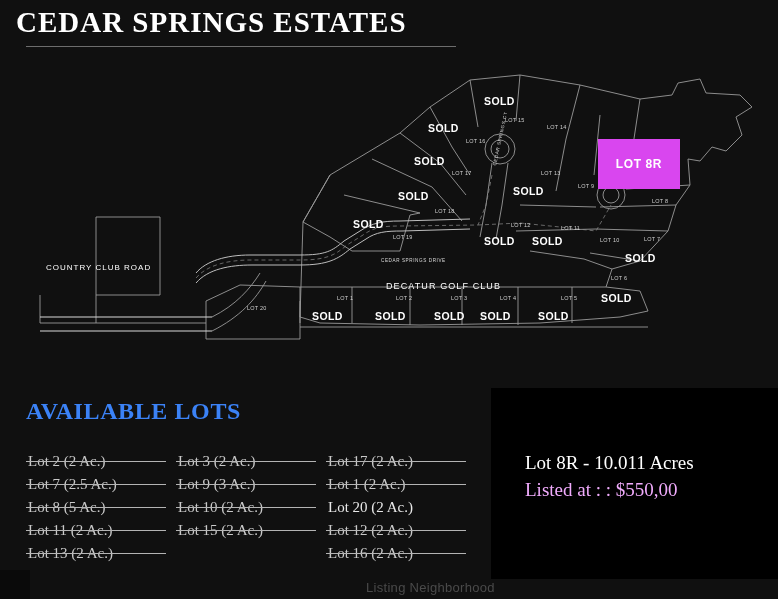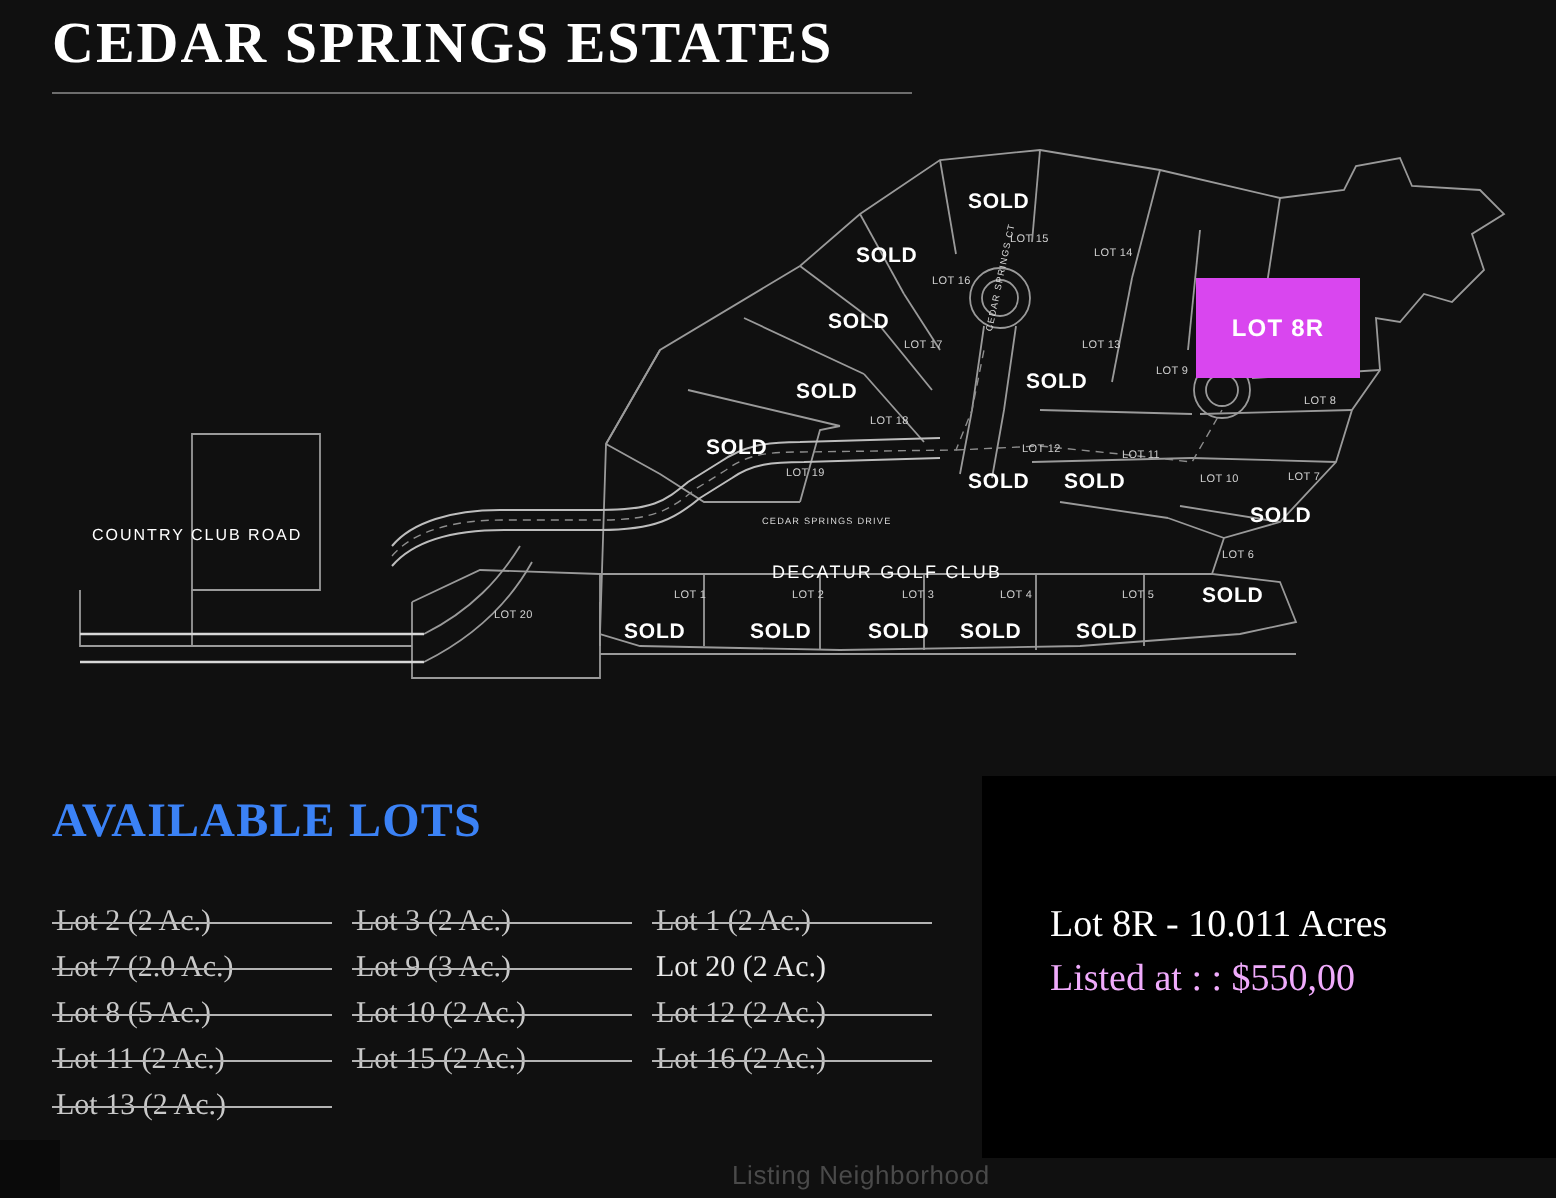--- a/index.html
+++ b/index.html
@@ -19,21 +19,21 @@
     position: absolute;
     left: 0; top: 0;
     width: 778px;
     height: 599px;
     background: #101010;
   }
 
   
   #main-title {
     position: absolute;
-    left: 26px;
+    left: 16px;
     top: 6px;
     font-family: "Liberation Serif", serif;
     font-size: 29px;
     font-weight: bold;
     letter-spacing: 1.0px;
     color: #ffffff;
     white-space: nowrap;
   }
   #title-rule {
     position: absolute;
@@ -350,34 +350,35 @@
     </div>
   </div>
 
   <div id="country-club-road-label">COUNTRY CLUB ROAD</div>
   <div id="decatur-golf-label">DECATUR GOLF CLUB</div>
 
   <div id="available-title">AVAILABLE LOTS</div>
 
   <div class="lot-col" id="lot-col-1">
     <div class="lot-item struck">Lot 2 (2 Ac.)</div>
-    <div class="lot-item struck">Lot 7 (2.0 Ac.)</div>
+    <div class="lot-item struck">Lot 7 (2.5 Ac.)</div>
     <div class="lot-item struck">Lot 8 (5 Ac.)</div>
     <div class="lot-item struck">Lot 11 (2 Ac.)</div>
     <div class="lot-item struck">Lot 13 (2 Ac.)</div>
   </div>
 
   <div class="lot-col" id="lot-col-2">
     <div class="lot-item struck">Lot 3 (2 Ac.)</div>
     <div class="lot-item struck">Lot 9 (3 Ac.)</div>
     <div class="lot-item struck">Lot 10 (2 Ac.)</div>
     <div class="lot-item struck">Lot 15 (2 Ac.)</div>
   </div>
 
   <div class="lot-col" id="lot-col-3">
+    <div class="lot-item struck">Lot 17 (2 Ac.)</div>
     <div class="lot-item struck">Lot 1 (2 Ac.)</div>
     <div class="lot-item available">Lot 20 (2 Ac.)</div>
     <div class="lot-item struck">Lot 12 (2 Ac.)</div>
     <div class="lot-item struck">Lot 16 (2 Ac.)</div>
   </div>
 
   <div id="price-panel"></div>
   <div id="price-line-1">Lot 8R - 10.011 Acres</div>
   <div id="price-line-2">Listed at : : $550,00</div>
 

